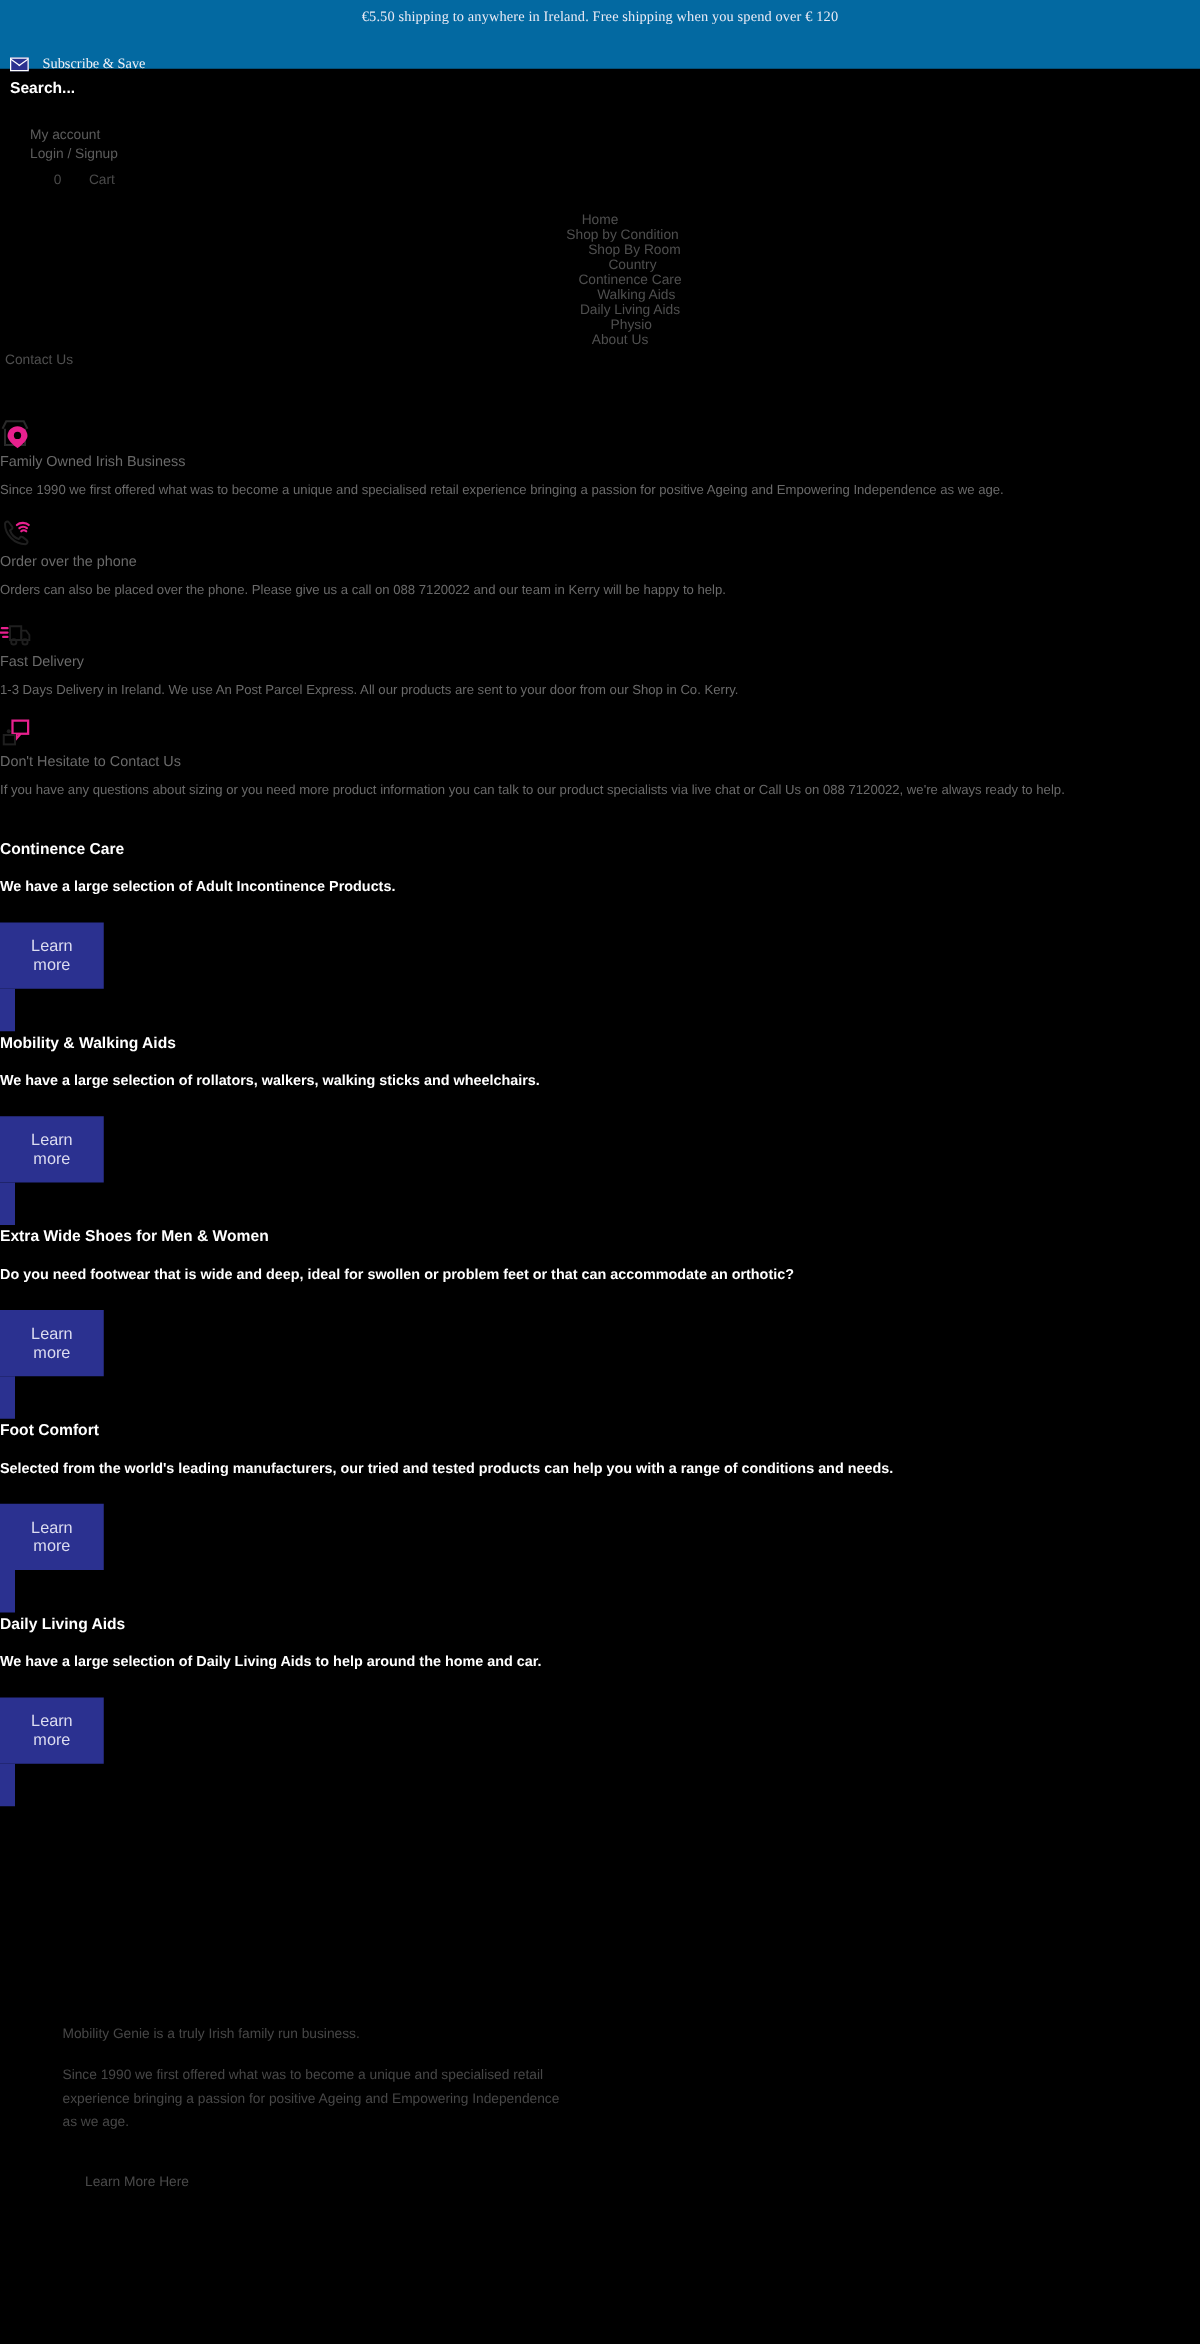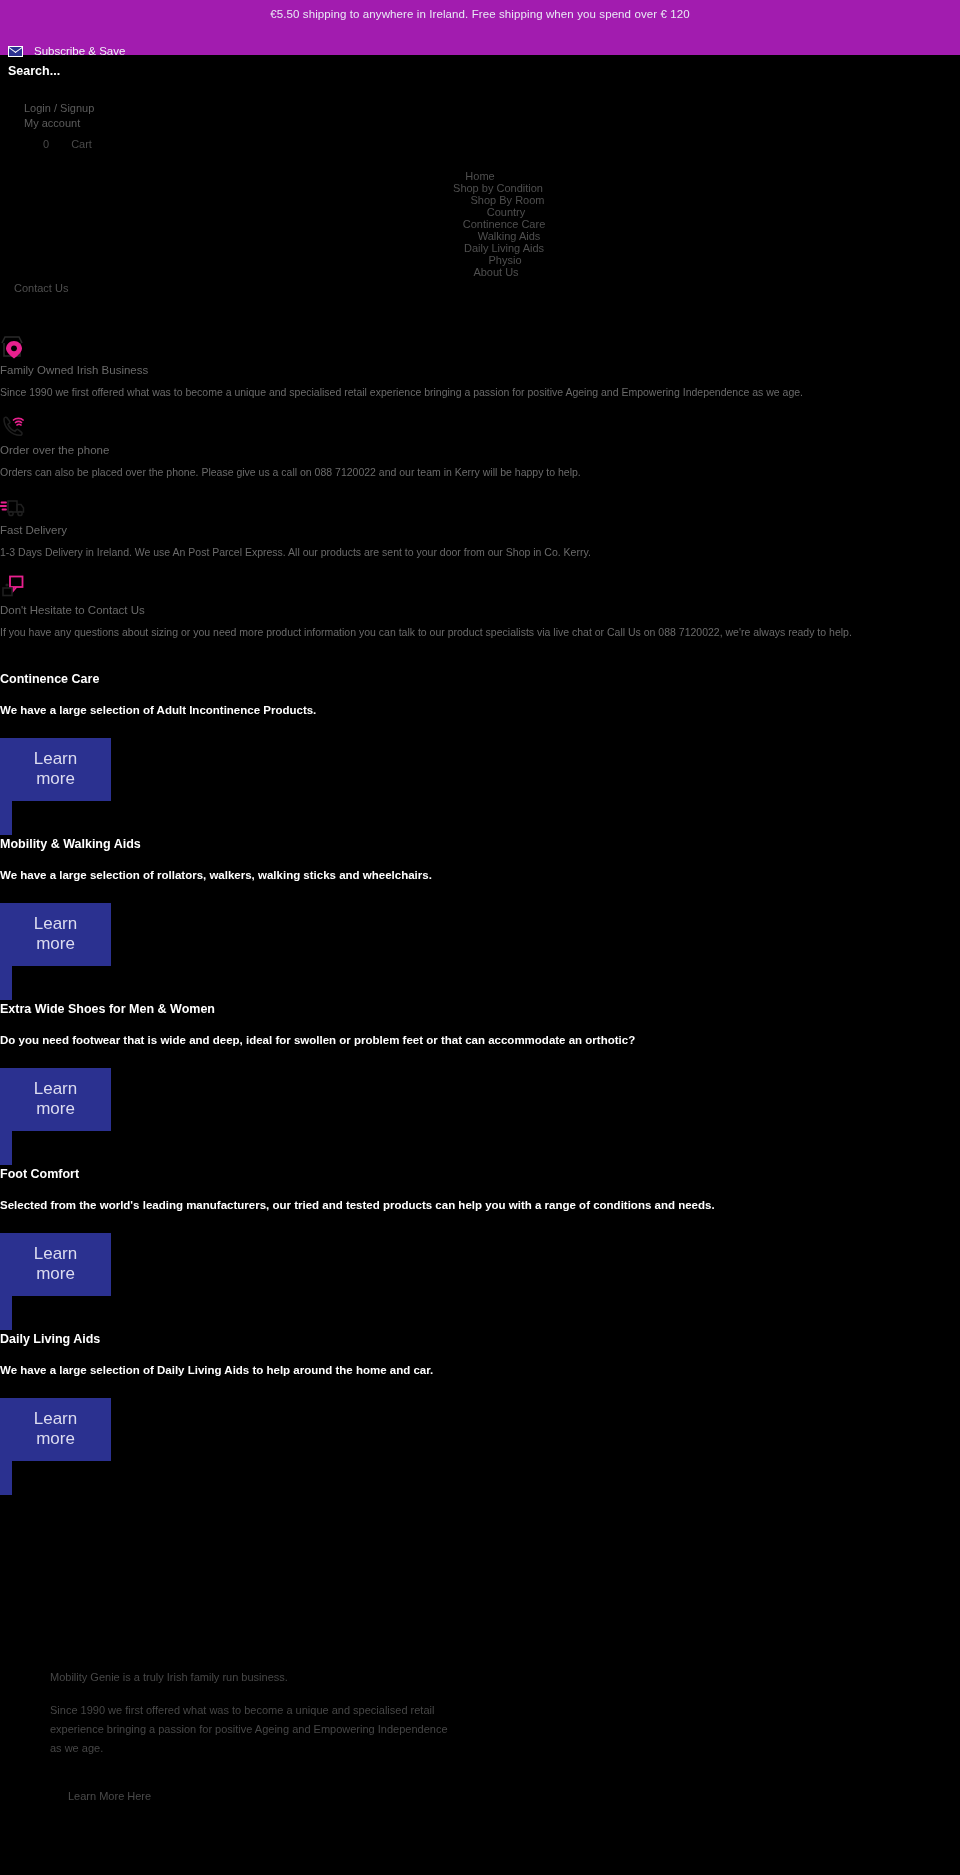--- a/index.html
+++ b/index.html
@@ -7,24 +7,25 @@
   html, body {
     margin: 0; padding: 0;
     background: #000000;
     width: 960px;
     font-family: "Liberation Sans", "DejaVu Sans", sans-serif;
   }
   body { width: 960px; min-height: 1875px; position: relative; overflow-x: hidden; }
 
   
   .announce-bar {
-    background: #a21caf;
+    background: #0369a1;
     width: 100%;
     height: 55px;
     position: relative;
+    font-family: Liberation Serif, serif;
   }
   .announce-text {
     color: #e9eaf5;
     font-size: 11.5px;
     text-align: center;
     padding-top: 8px;
     letter-spacing: .1px;
   }
   .subscribe-row {
     display: flex;
@@ -92,21 +93,21 @@
     gap: 0;
     white-space: nowrap;
     flex-direction: column;
   }
   .nav-item {
     color: #4f4f4f;
     font-size: 11px;
     padding: 0 0 0 0;
   }
   .nav-item + .nav-item { margin-left: 0; }
-  .nav-contact { padding-left: 14px; margin-top: 28px; color: #4f4f4f; font-size: 11px; }
+  .nav-contact { padding-left: 4px; margin-top: 28px; color: #4f4f4f; font-size: 11px; }
 
   
   .features { margin-top: 38px; }
   .feature { margin-bottom: 16px; position: relative; }
   .feature-icon { height: 26px; margin-bottom: 4px; }
   .feature-title {
     color: #6a6a6a; font-size: 11.5px; margin-bottom: 10px;
   }
   .feature-body {
     color: #6a6a6a; font-size: 10.5px; white-space: nowrap;
@@ -118,24 +119,24 @@
   .collection-title {
     color: #ffffff; font-weight: bold; font-size: 12.5px; margin-bottom: 18px;
   }
   .collection-desc {
     color: #ffffff; font-weight: bold; font-size: 11.5px; margin-bottom: 22px;
   }
   .learn-btn {
     display: inline-block;
     background: #2b3190;
     color: #dcdcf0;
-    font-size: 17px;
+    font-size: 13px;
     padding: 11px 22px 12px 22px;
     border: none;
-    width: 111px;
+    width: 83px;
     text-align: center;
     position: relative;
   }
   .learn-btn::after {
     content: "";
     position: absolute;
     left: 0; top: 100%;
     width: 12px; height: 34px;
     background: #2b3190;
   }
@@ -167,22 +168,22 @@
 <div class="site-header">
 
 
   <div class="search-row">
     <span class="search-placeholder">Search...</span>
   </div>
 
   <div class="account-block">
     <div class="acct-group">
     </div>
+    <a class="acct-link">My account</a>
     <a class="acct-link">Login / Signup</a>
-    <a class="acct-link">My account</a>
     <div class="cart-row">
       <span class="cart-count">0</span>
       <span class="cart-label">Cart</span>
     </div>
   </div>
 
   
   <div class="main-nav">
     <a class="nav-item" style="margin-left:0px;">Home</a>
     <a class="nav-item" style="margin-left:36px;">Shop by Condition</a>

